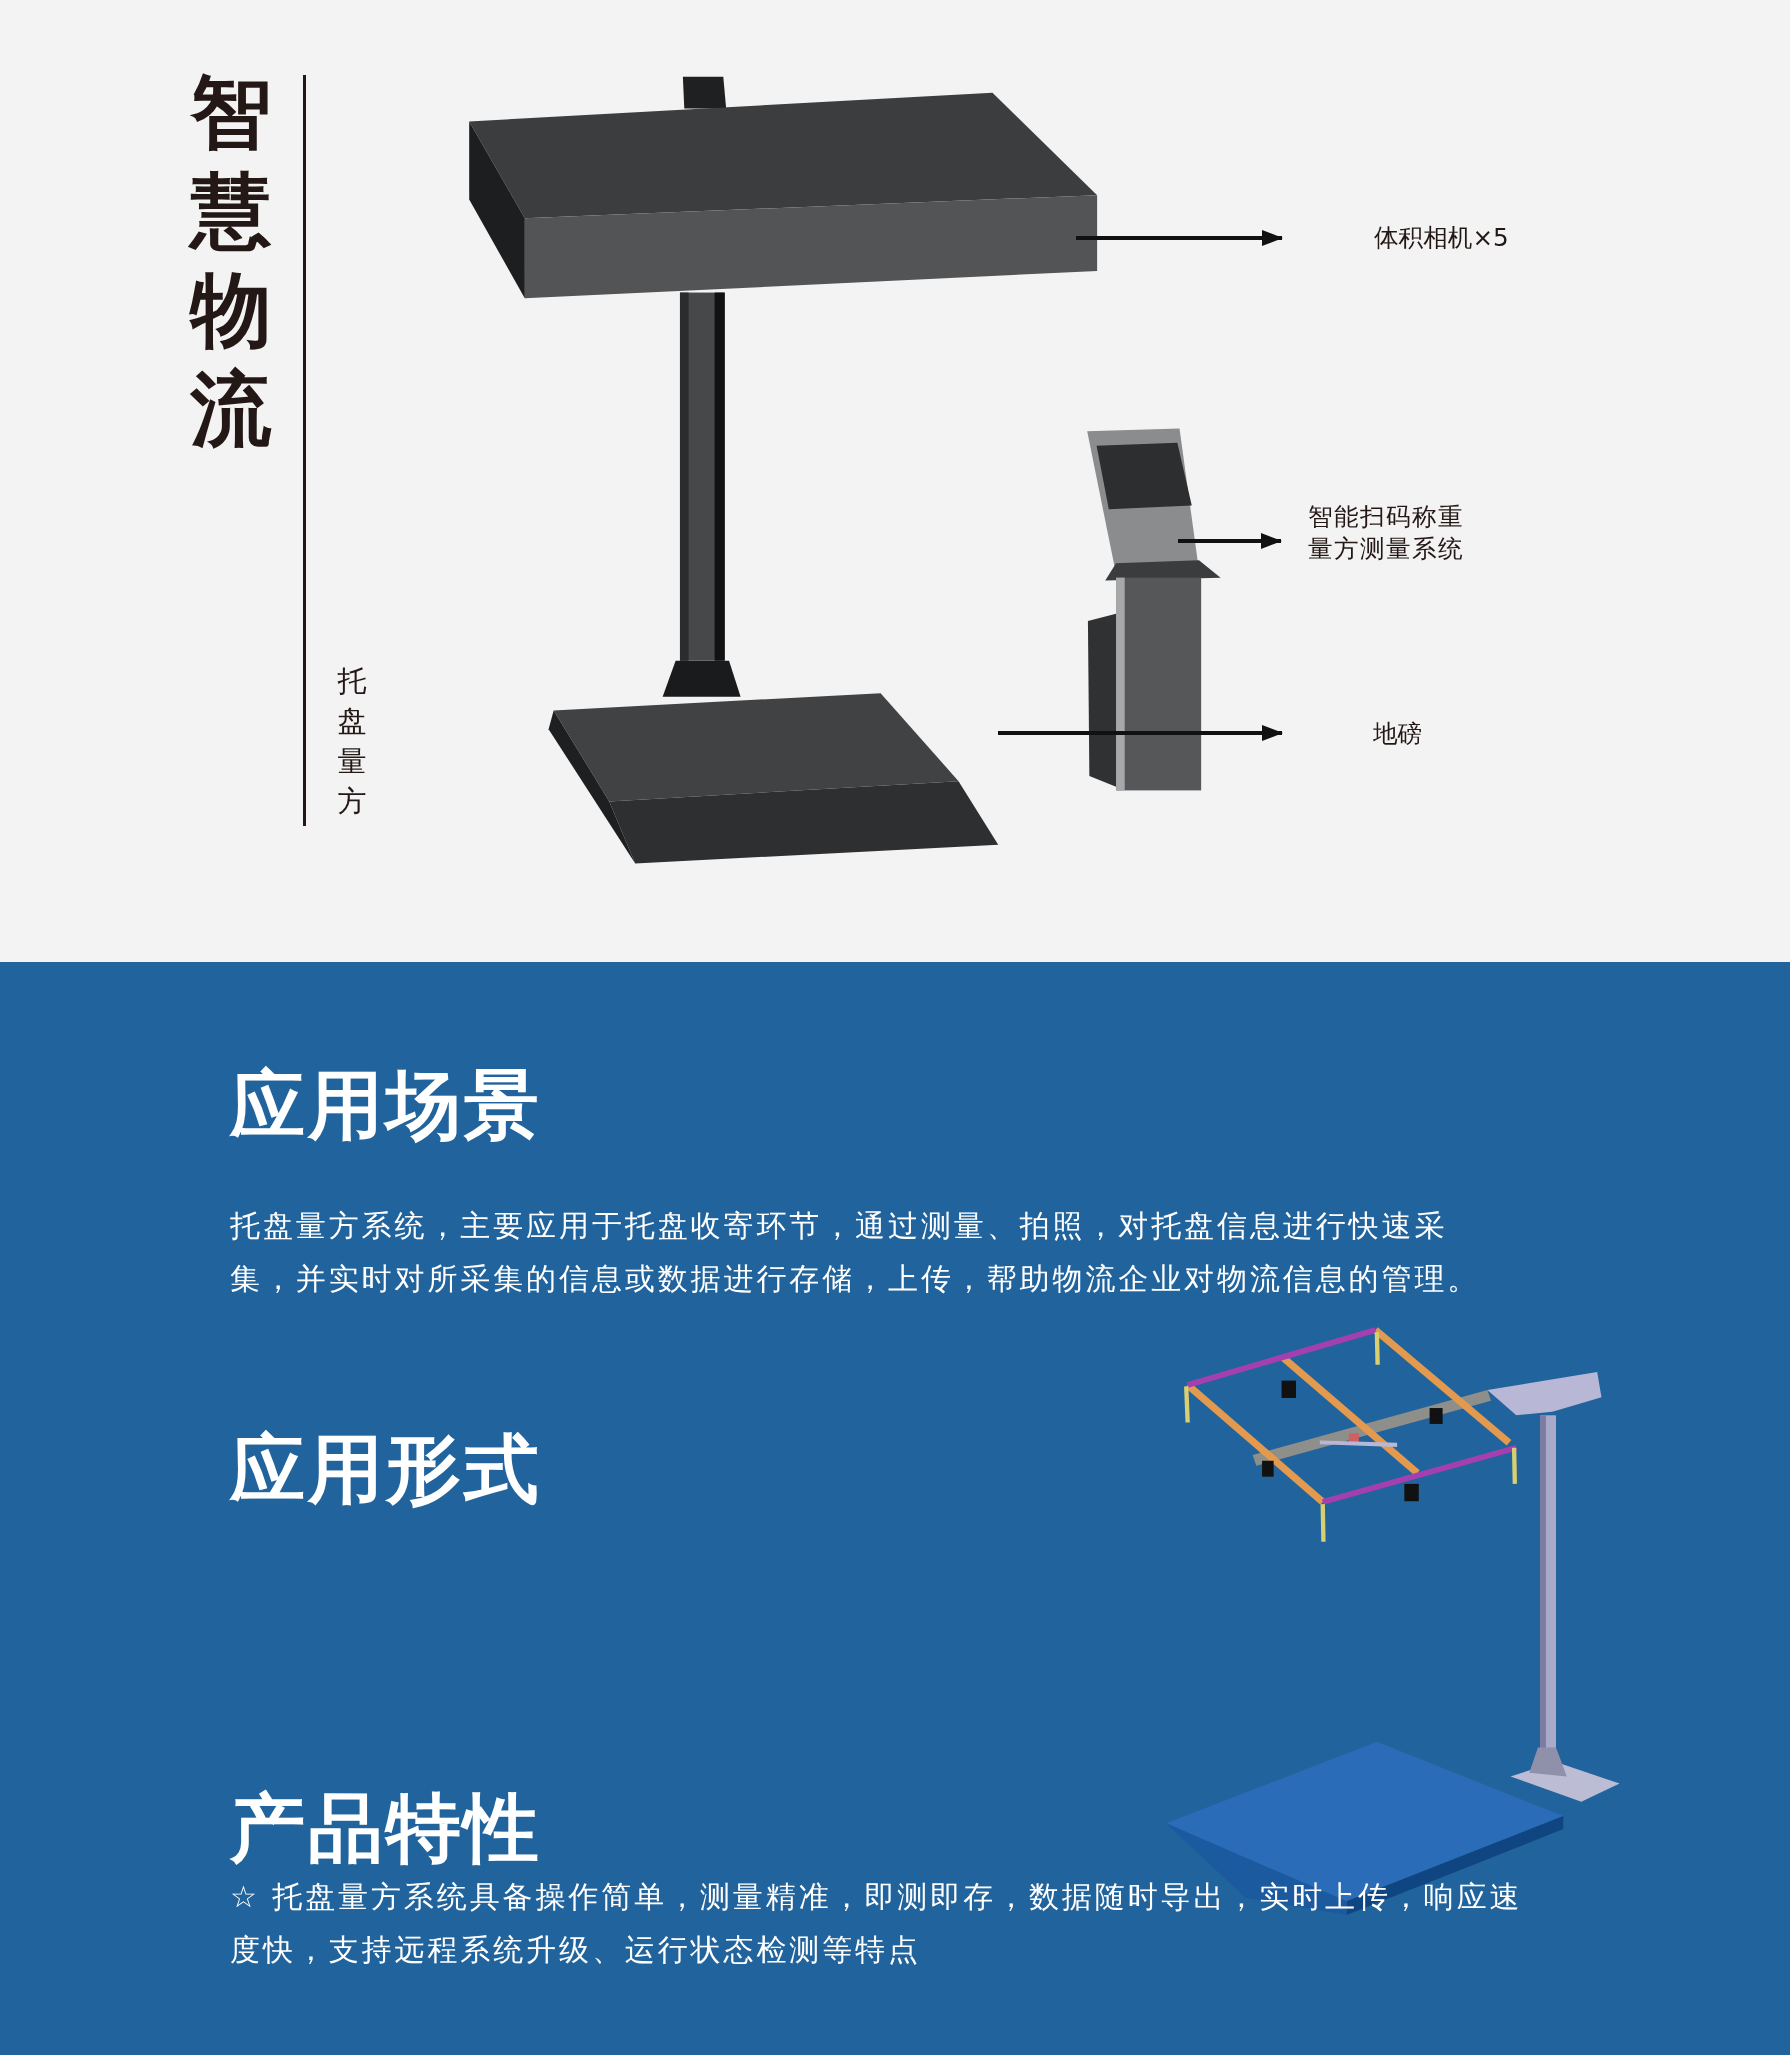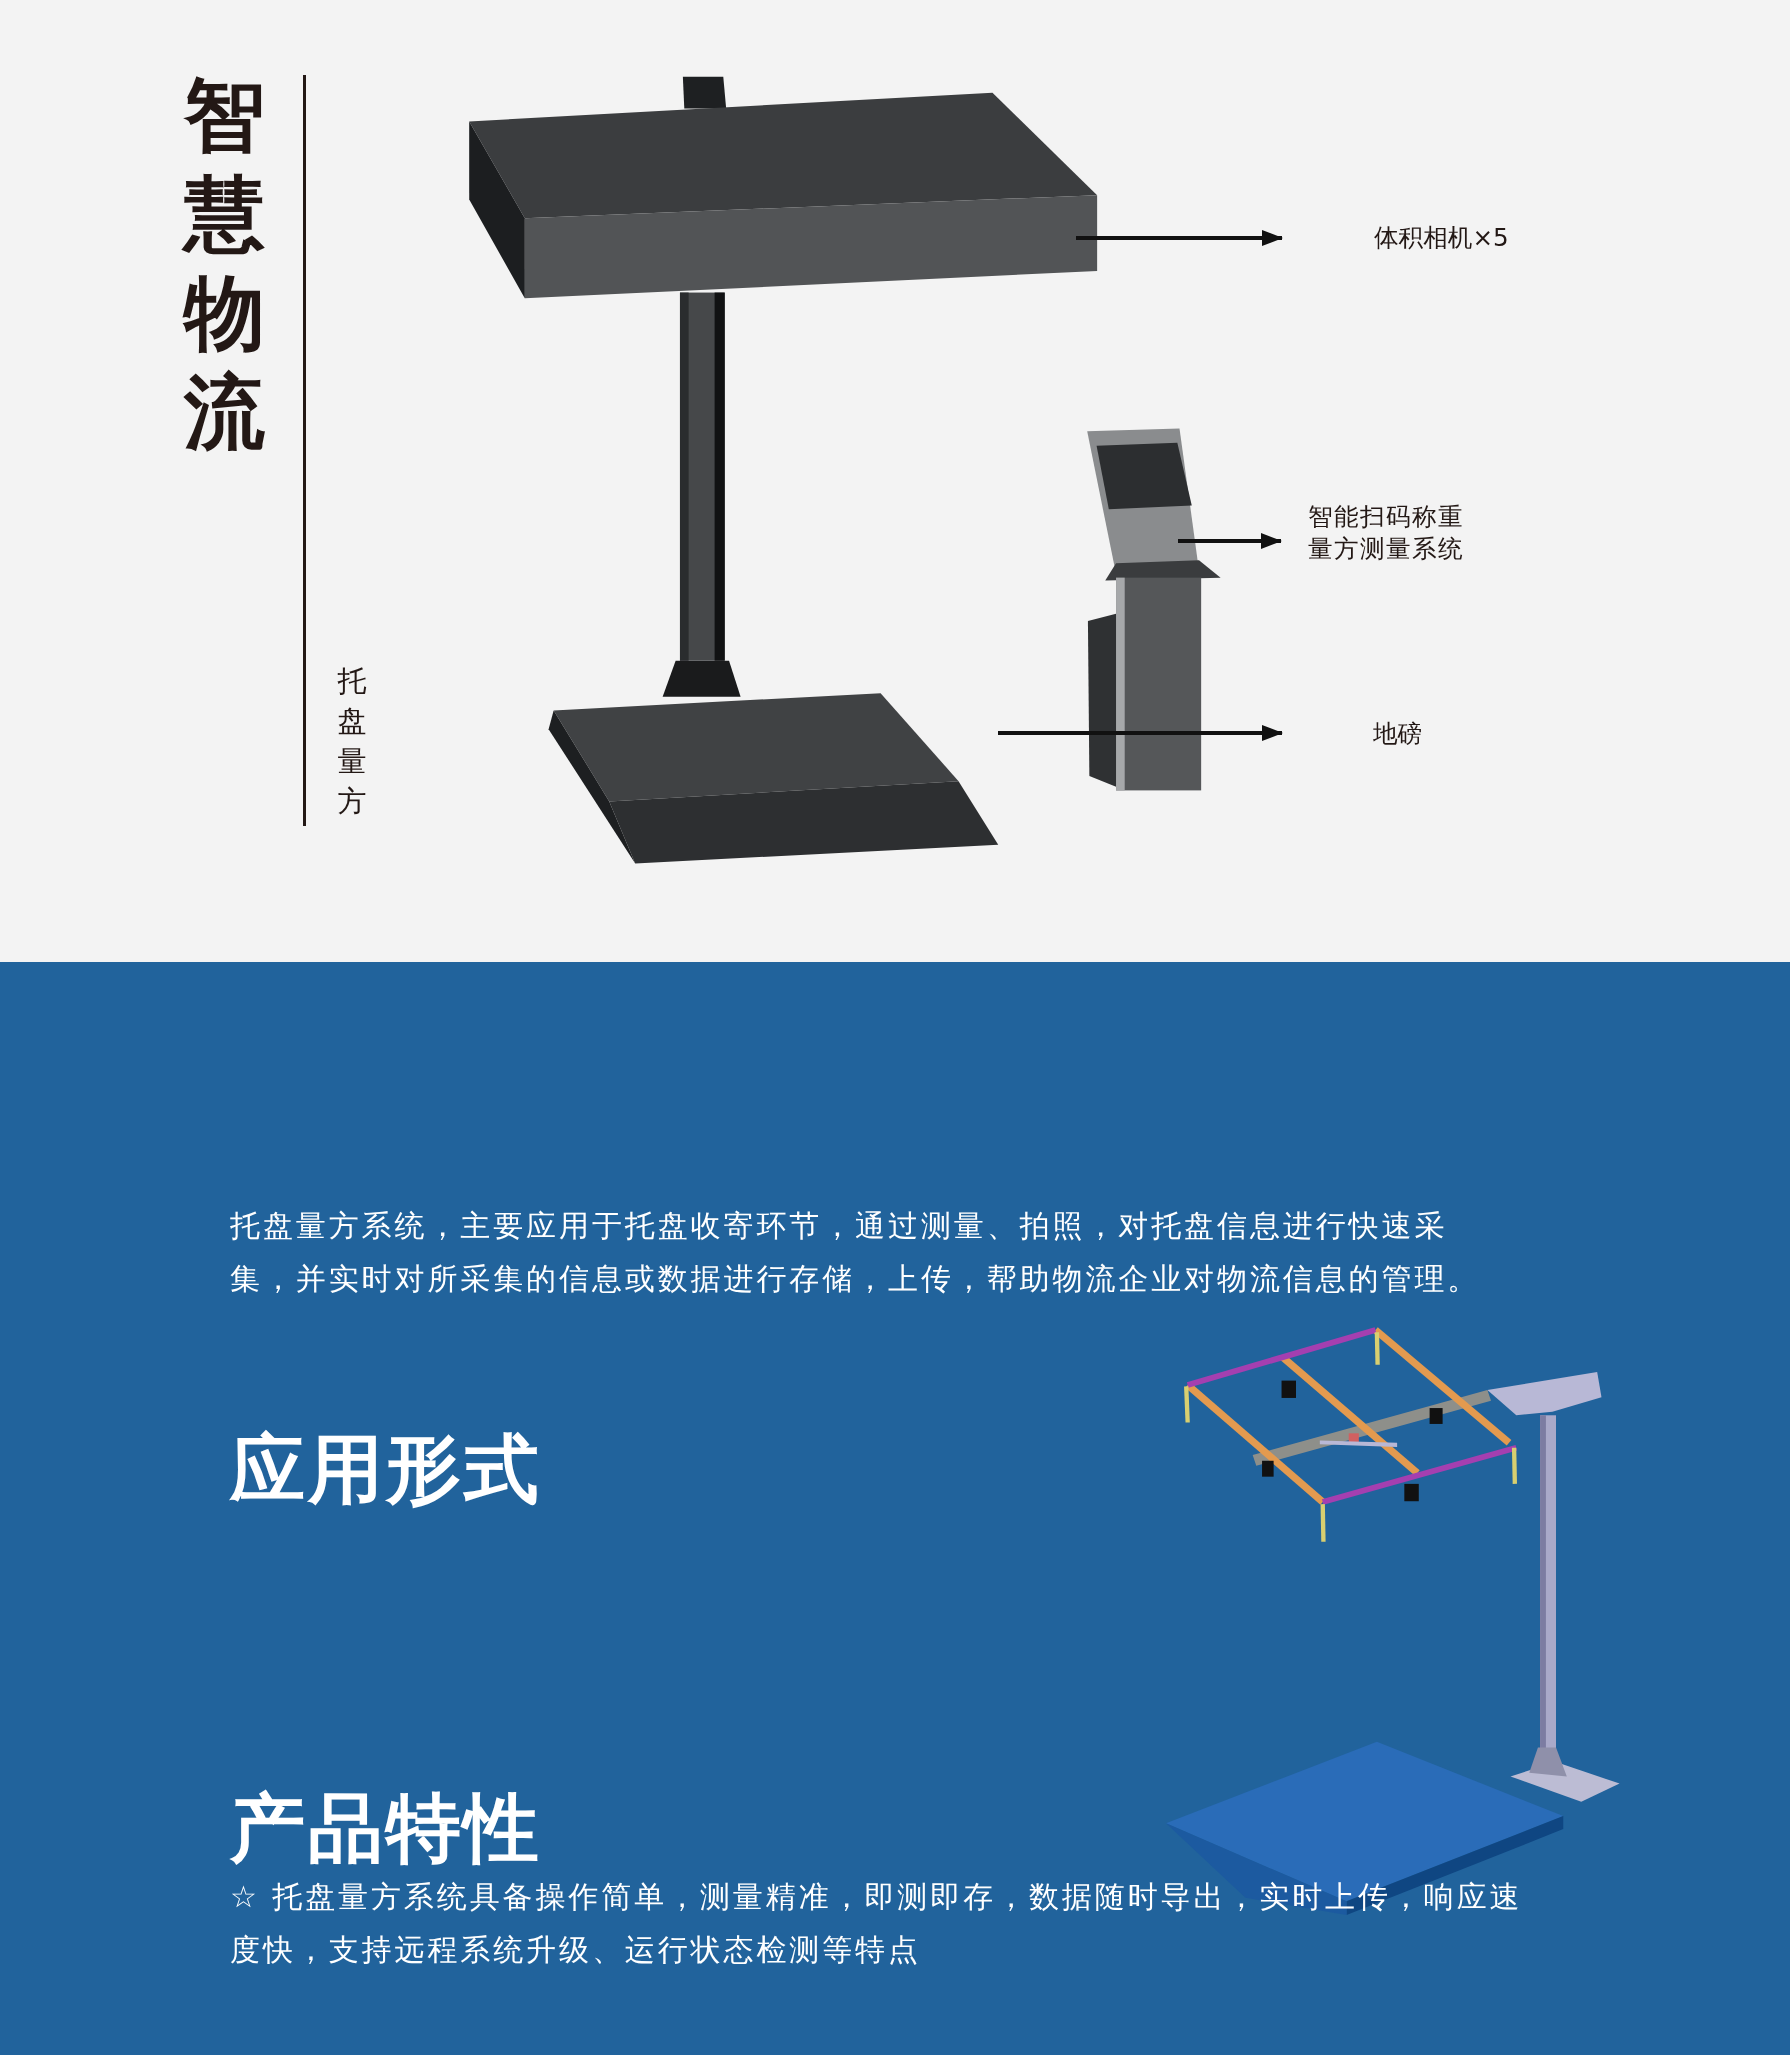--- a/index.html
+++ b/index.html
@@ -5,24 +5,24 @@
   html, body { margin:0; padding:0; }
   body {
     width:1791px; height:2056px; position:relative; overflow:hidden;
     font-family:"DejaVu Sans","Liberation Sans",sans-serif;
     background:#f3f3f3;
   }
   .top { position:absolute; left:0; top:0; width:1791px; height:962px; background:#f3f3f3; }
   .bottom { position:absolute; left:0; top:962px; width:1791px; height:1094px; background:#21639c; }
 
   .v-title {
-    position:absolute; left:184px; top:72px; width:94px;
-    font-family:Liberation Mono, monospace; font-weight:bold;
+    position:absolute; left:184px; top:64px; width:94px;
+    font-family:Liberation Serif, serif; font-weight:bold;
     font-size:81px; line-height:99px; color:#231815;
-    text-align:left; word-break:break-all;
+    text-align:center; word-break:break-all;
   }
   .v-divider { position:absolute; left:303px; top:75px; width:2.9px; height:751px; background:#231815; }
   .v-sub {
     position:absolute; left:334px; top:661px; width:36px;
     font-size:29px; line-height:40px; color:#231815; text-align:center; word-break:break-all;
   }
 
   .label { position:absolute; color:#231815; font-size:24.6px; line-height:33px; }
   .arrow { position:absolute; height:3.6px; background:#111; }
   .arrow::after {
@@ -126,20 +126,21 @@
 
     <polygon points="2092,2460 2155,2440 2243,2470 2190,2495" fill="#bcbcd4"></polygon>
     <polygon points="2118,2455 2130,2420 2155,2420 2170,2460" fill="#8f90aa"></polygon>
 
     <polygon points="1615,2525 1907,2412 2165,2515 1865,2633" fill="#2a6cb8"></polygon>
 
     <polygon points="1865,2633 2165,2515 2165,2533 1865,2652" fill="#0f4682"></polygon>
     <polygon points="1615,2525 1865,2633 1865,2652 1725,2628" fill="#1c5aa0"></polygon>
   </svg>
 
+  <div class="h2" style="top:100px">应用场景</div>
   <div class="para" style="top:237px">
     <div>托盘量方系统，主要应用于托盘收寄环节，通过测量、拍照，对托盘信息进行快速采</div>
     <div>集，并实时对所采集的信息或数据进行存储，上传，帮助物流企业对物流信息的管理。</div>
   </div>
 
   <div class="h2" style="top:464px">应用形式</div>
 
   <div class="h2" style="top:823px">产品特性</div>
   <div class="para" style="top:908px">
     <div>☆ 托盘量方系统具备操作简单，测量精准，即测即存，数据随时导出，实时上传，响应速</div>

